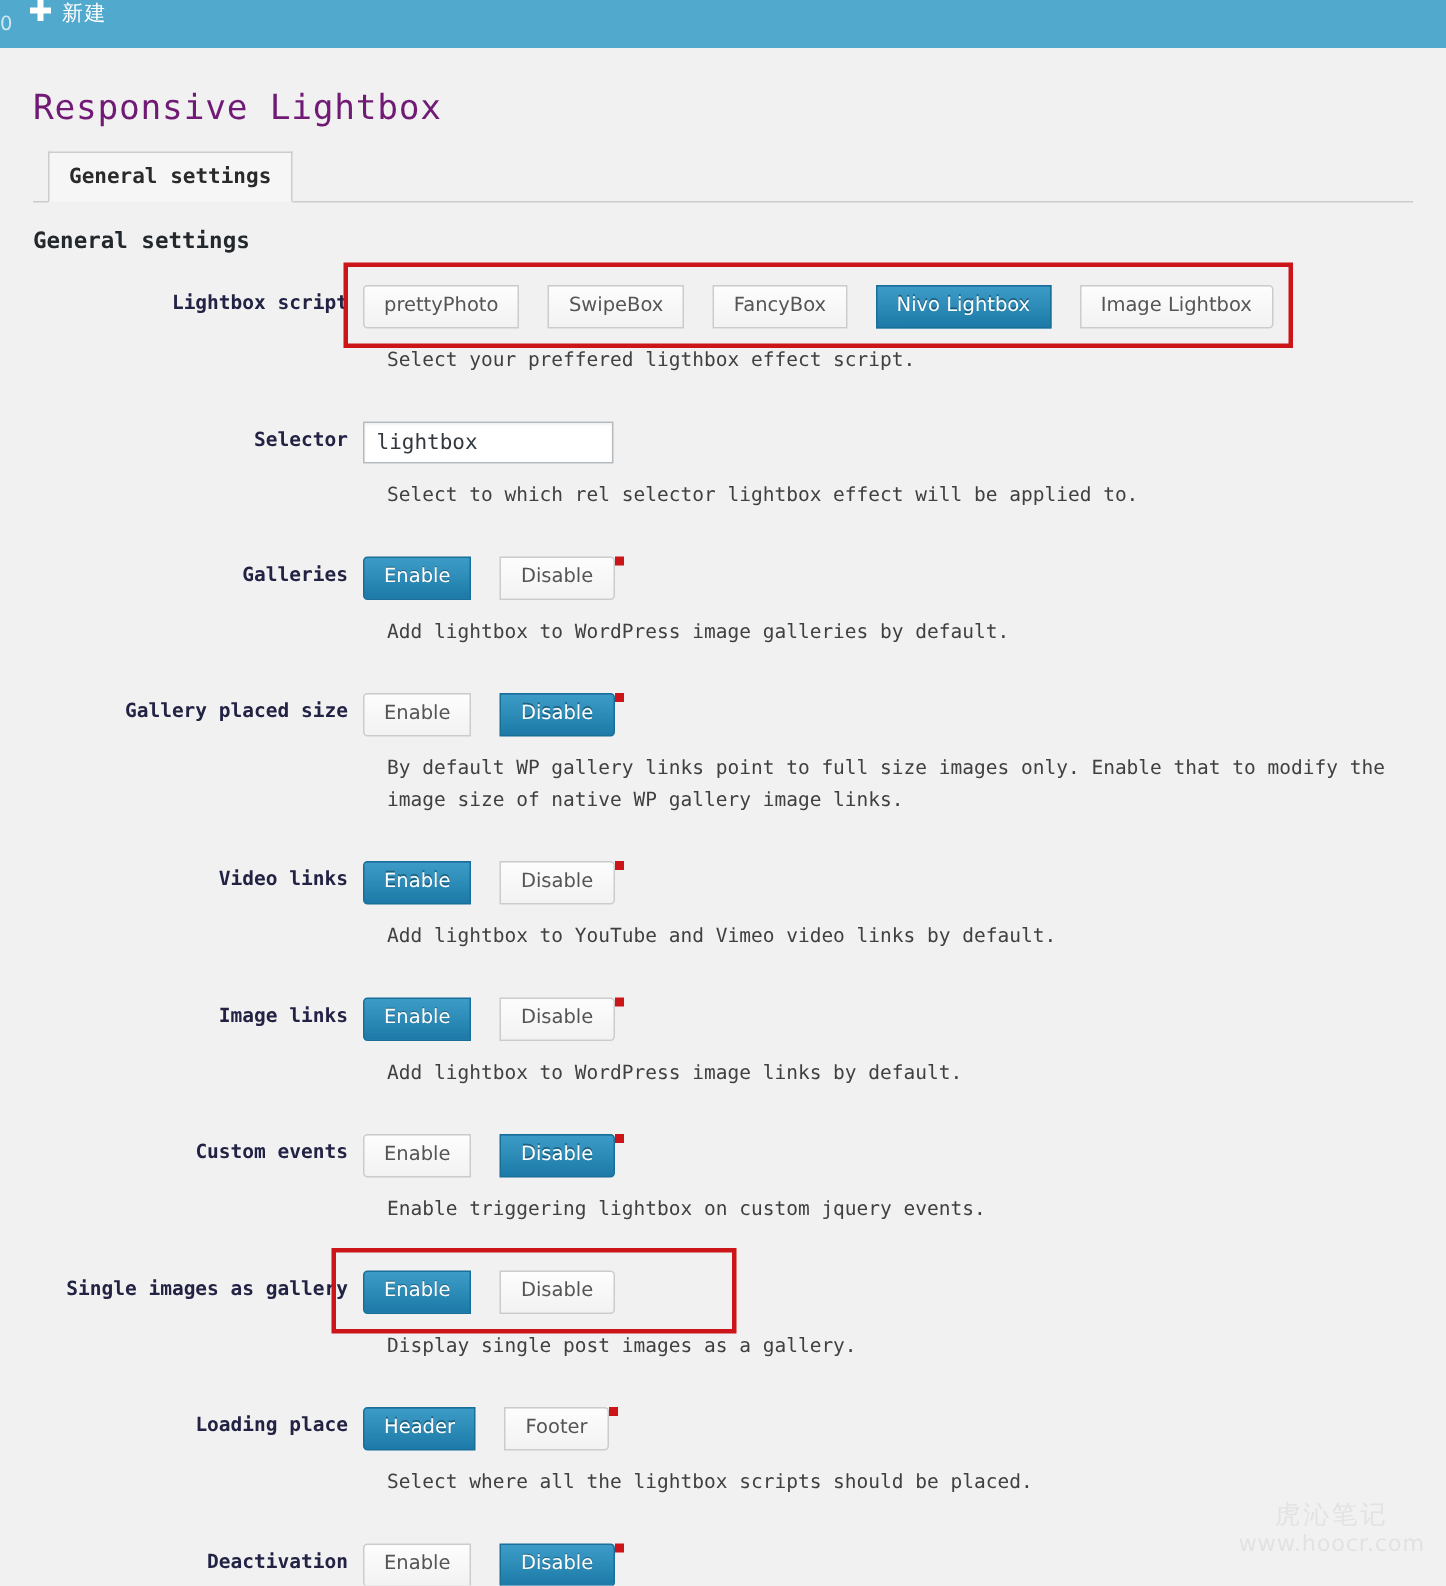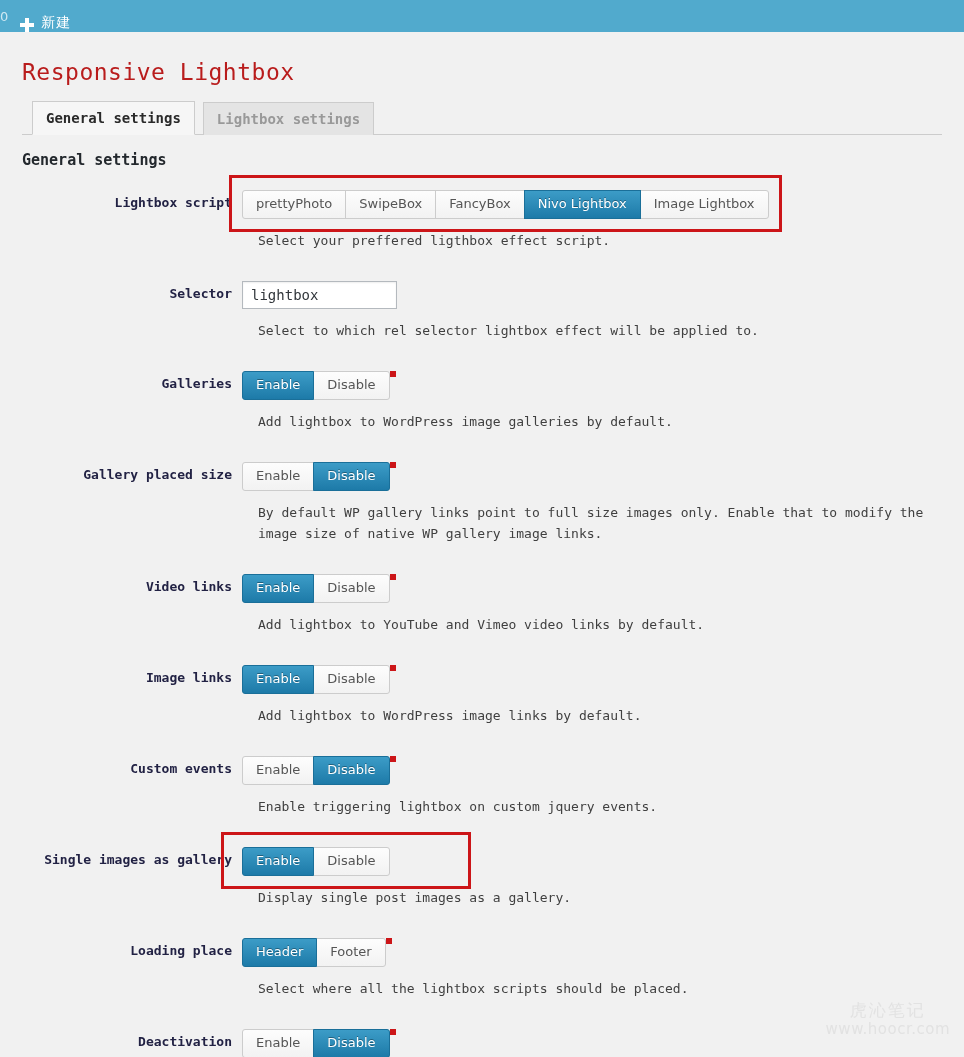--- a/index.html
+++ b/index.html
@@ -24,21 +24,21 @@
     overflow: hidden;
   }
   .ab-count {
     margin-left: -4px;
     padding: 0 8px 0 4px;
     color: #cfe8f2;
     font-size: 13px;
   }
   .ab-new {
     display: flex;
-    align-items: flex-end;
+    align-items: flex-start;
     gap: 7px;
     padding: 0 10px 0 4px;
     height: 32px;
   }
   .plus-icon {
     position: relative;
     width: 14px; height: 14px;
     display: inline-block;
   }
   .plus-icon::before, .plus-icon::after {
@@ -53,21 +53,21 @@
   
   #wrap {
     padding: 0 22px 0 22px;
     position: relative;
     height: calc(1057px - 32px);
   }
 
   h1.page-title {
     font-size: 23px;
     font-weight: normal;
-    color: #b91c1c;
+    color: #701a75;
     margin: 0;
     padding: 27px 0 14px 0;
     letter-spacing: 0.5px;
     font-family: "DejaVu Sans Mono", "Liberation Mono", monospace;
   }
 
   
   .nav-tabs {
     position: relative;
     margin: 0;
@@ -129,20 +129,21 @@
   }
   table.form-table td {
     vertical-align: top;
     padding: 15px 10px 15px 0;
   }
 
   
   .btn-group {
     display: inline-flex;
     position: relative;
+    gap: 20px;
   }
   .bgbtn {
     font-family: "DejaVu Sans", "Liberation Sans", sans-serif;
     font-size: 13px;
     line-height: 16px;
     padding: 5px 13px 6px 13px;
     border: 1px solid #cccccc;
     background: linear-gradient(to bottom, #fdfdfd 0%, #f2f2f2 100%);
     color: #555555;
     cursor: pointer;
@@ -171,21 +172,21 @@
   }
   .hl-script::after { left: -13px; top: -15px; right: -13px; bottom: -13px; }
   .hl-single::after { left: -21px; top: -15px; right: -81px; bottom: -13px; }
 
   
   input.text-field {
     font-family: "DejaVu Sans Mono", "Liberation Mono", monospace;
     font-size: 14px;
     color: #32373c;
     padding: 5px 8px;
-    width: 155px;
+    width: 167px;
     border: 1px solid #b4b9be;
     background: #ffffff;
     border-radius: 0;
     box-shadow: inset 0 1px 2px rgba(0,0,0,0.07);
   }
 
   p.description {
     font-family: "DejaVu Sans Mono", "Liberation Mono", monospace;
     font-size: 13px;
     line-height: 21px;
@@ -228,21 +229,20 @@
     <span class="plus-icon"></span>
     <span class="ab-new-label">新建</span>
   </div>
 </div>
 
 <div id="wrap">
   <h1 class="page-title">Responsive Lightbox</h1>
 
   <div class="nav-tabs" id="tabs-container">
       <a class="nav-tab active">General settings</a>
-      <a class="nav-tab">Lightbox settings</a>
     </div>
 
   <h2 class="section-title">General settings</h2>
 
   <table class="form-table">
     <tbody id="rows-container">
         <tr>
           <th>Lightbox script</th>
           <td><span class="hl-wrap hl-script"><div class="btn-group">
                 <button class="bgbtn">prettyPhoto</button>

